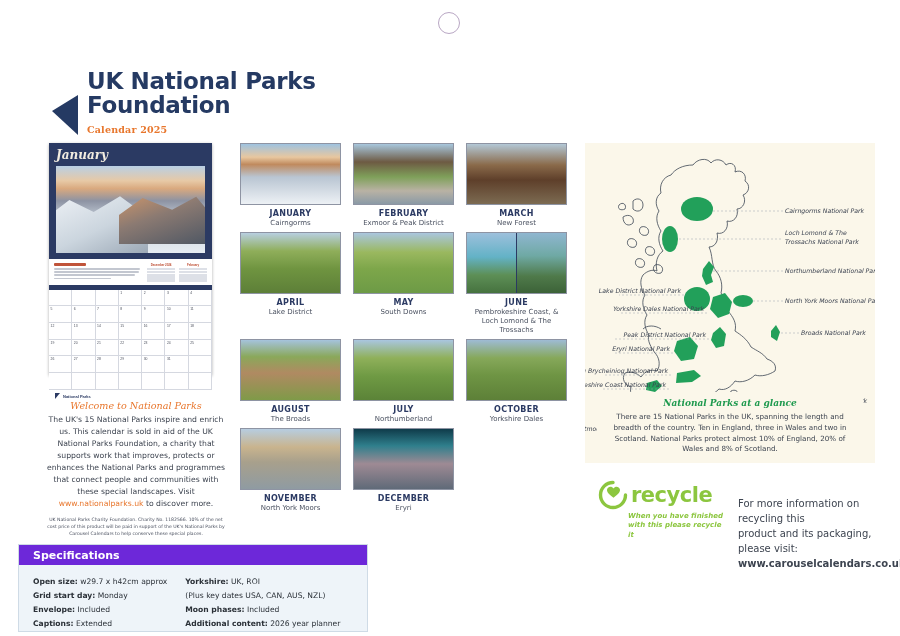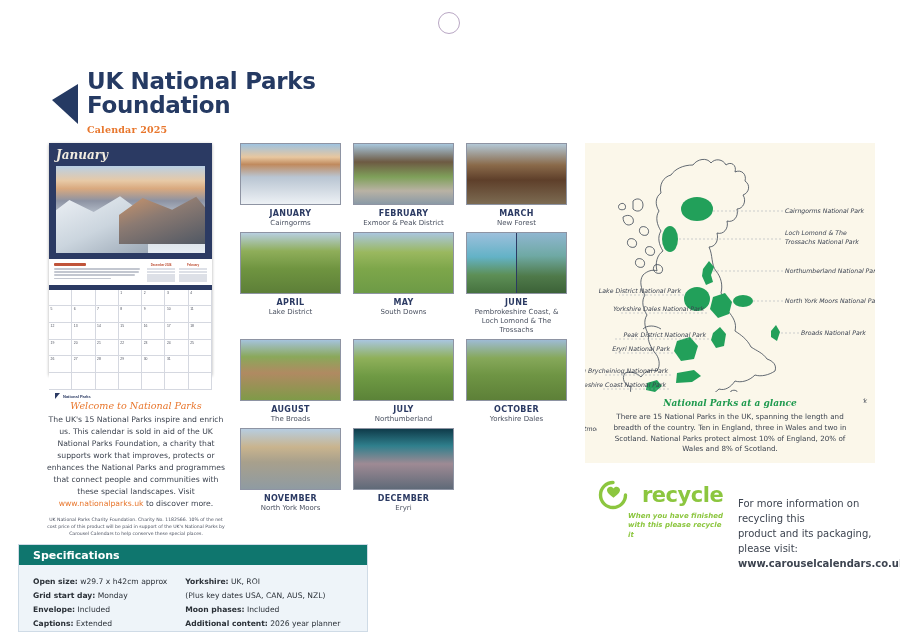--- a/index.html
+++ b/index.html
@@ -12,21 +12,21 @@
   .page { position: relative; width: 900px; height: 636px; background: #fff; }
 
   
   .punch-hole {
     position: absolute; left: 438px; top: 12px;
     width: 22px; height: 22px; border-radius: 50%;
     border: 1.4px solid #b9a7c4; background: #fff;
   }
 
   
-  .brand { position: absolute; left: 52px; top: 70px; display: flex; align-items: center; }
+  .brand { position: absolute; left: 52px; top: 70px; display: flex; align-items: flex-end; }
   .brand-mark { width: 26px; height: 40px; margin-right: 9px; margin-top: 3px; }
   .brand-text { line-height: 1.0; }
   .brand-l1, .brand-l2 {
     font-family: "DejaVu Sans", sans-serif;
     font-weight: 700; font-size: 23px; color: #253a63; letter-spacing: -0.3px;
   }
   .brand-l2 { margin-top: 1px; }
   .brand-sub {
     margin-top: 7px; font-family: "DejaVu Serif", serif;
     font-weight: 700; font-size: 9.5px; color: #e8762c; letter-spacing: 0.2px;
@@ -131,21 +131,21 @@
     font-size: 9px; color: #1f9a4f; margin-bottom: 4px;
   }
   .glance-p {
     font-family: "DejaVu Sans", sans-serif; font-size: 7.2px; line-height: 1.5; color: #3d4450;
     padding: 0 6px;
   }
 
   
   .recycle { position: absolute; left: 598px; top: 480px; display: flex; align-items: flex-start; gap: 12px; }
   .rec-left { width: 128px; }
-  .rec-top { display: flex; align-items: center; gap: 14px; }
+  .rec-top { display: flex; align-items: center; gap: 3px; }
   .rec-word {
     font-family: "DejaVu Sans", sans-serif; font-weight: 700; font-size: 21px;
     color: #8cc63f; letter-spacing: -0.5px;
   }
   .rec-sub {
     margin-top: 2px; margin-left: 30px;
     font-family: "DejaVu Sans", sans-serif; font-style: italic; font-weight: 700;
     font-size: 7px; line-height: 1.35; color: #8cc63f;
   }
   .rec-right {
@@ -154,21 +154,21 @@
   }
   .rec-right b { font-weight: 700; }
 
   
   .bottom { position: absolute; left: 0; top: 541px; width: 900px; height: 95px; }
   .spec-box {
     position: absolute; left: 18px; top: 3px; width: 350px; height: 88px;
     background: #eef4f9; border: 1px solid #cfdbe6;
   }
   .spec-head {
-    height: 20px; background: #0f766e; padding-left: 14px;
+    height: 20px; background: #6d28d9; padding-left: 14px;
     display: flex; align-items: center;
   }
   .spec-title {
     font-family: "DejaVu Sans", sans-serif; font-weight: 700; font-size: 11px; color: #ffffff;
   }
   .spec-cols { display: flex; padding: 10px 0 0 14px; gap: 18px; }
   .spec-col { font-family: "DejaVu Sans", sans-serif; font-size: 7.6px; line-height: 1.85; color: #2b3138; }
   .spec-col b { font-weight: 700; }
 </style>
 </head>

